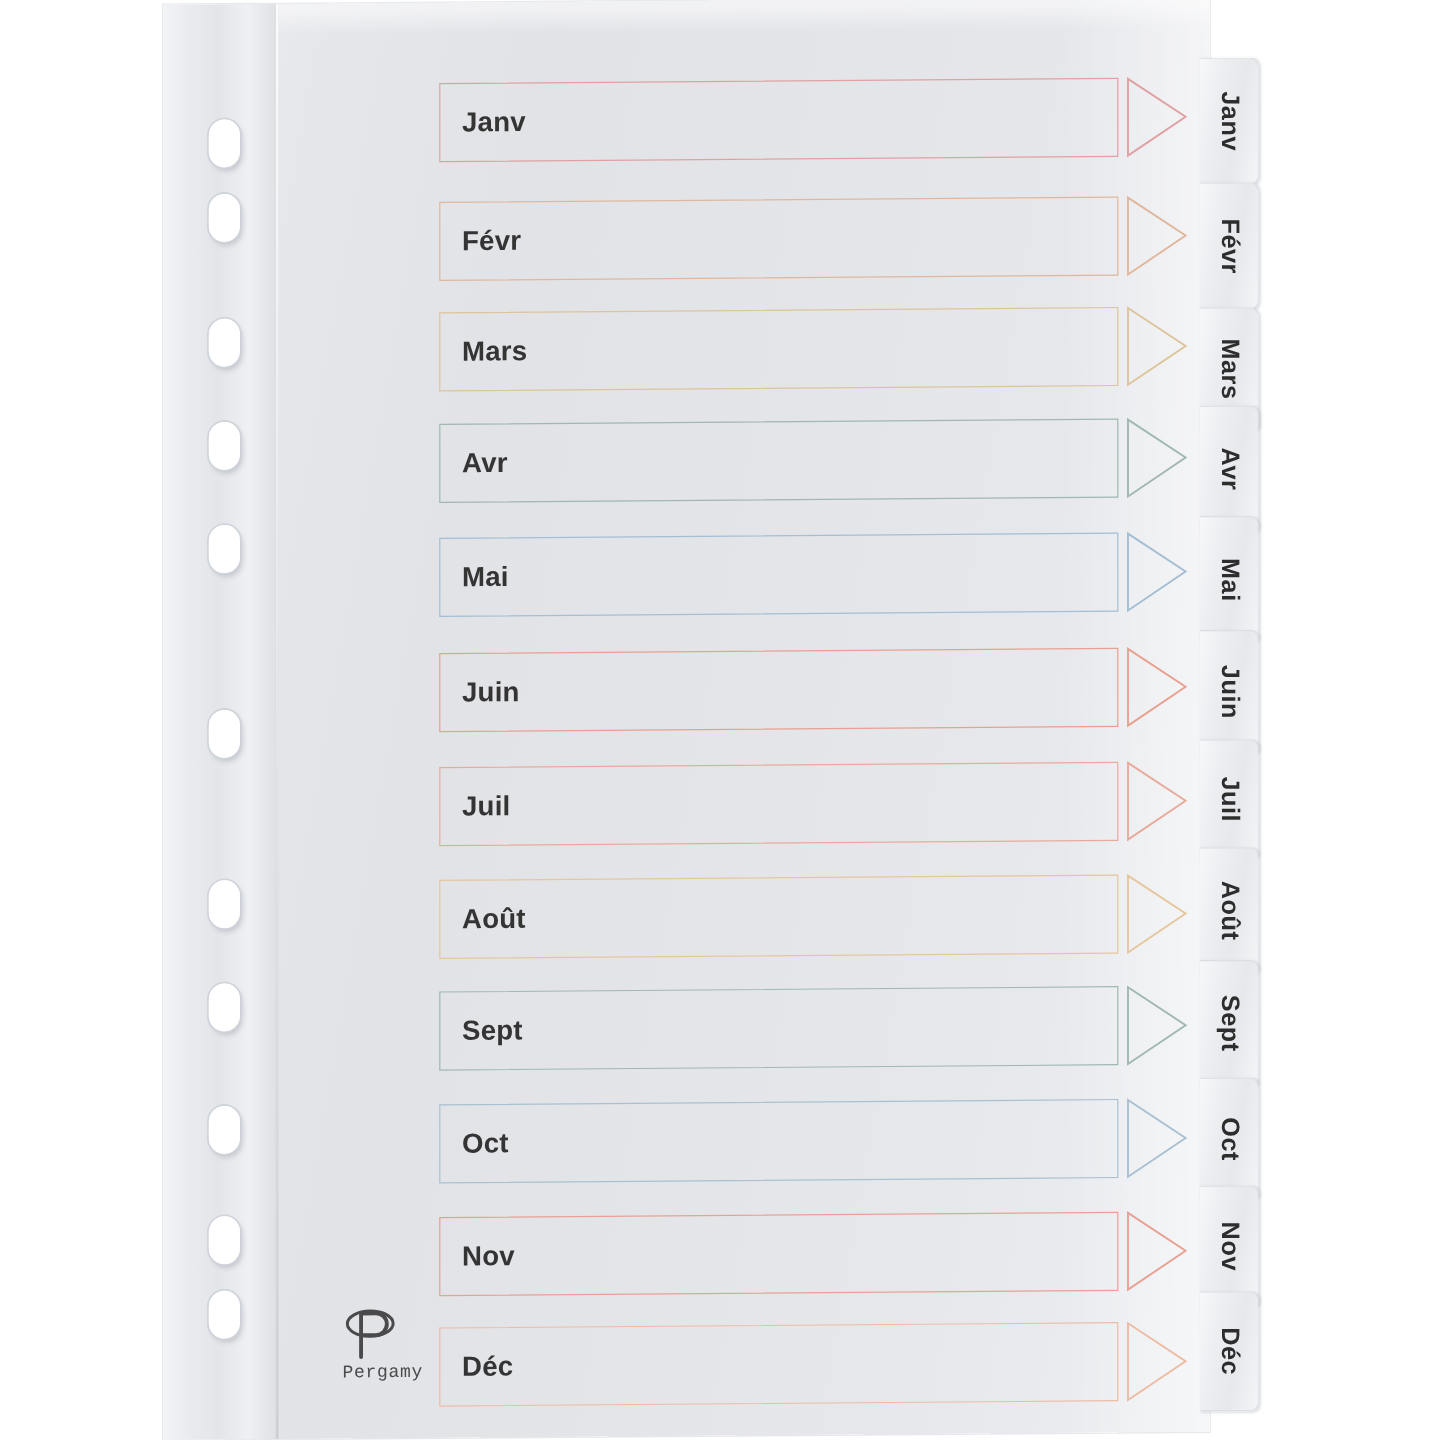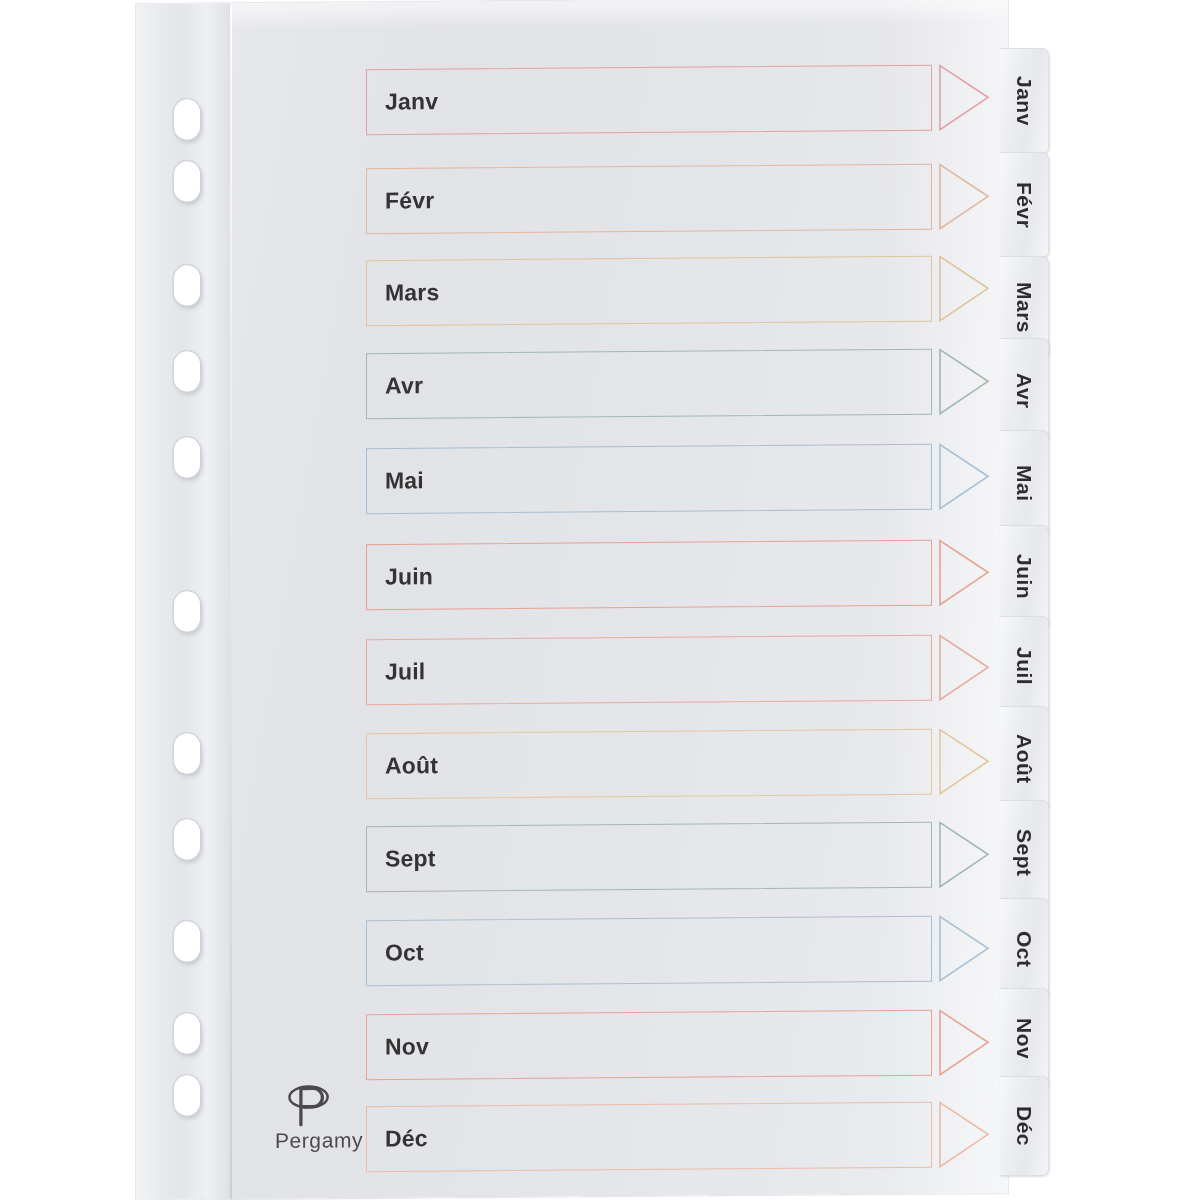--- a/index.html
+++ b/index.html
@@ -68,22 +68,22 @@
   }
   .arrow svg{display:block;}
 
   
   #brand{
     position:absolute;left:108px;bottom:46px;width:130px;text-align:center;
     color:#4a4a4c;
   }
   #brand .mark{height:42px;display:block;margin:0 auto 2px;}
   #brand .word{
-    font-size:21px;letter-spacing:.6px;font-weight:400;
-    font-family:Liberation Sans, sans-serif;color:#4a4a4c;margin-left:20px;
+    font-size:15px;letter-spacing:.6px;font-weight:400;
+    font-family:Liberation Mono, monospace;color:#4a4a4c;margin-left:20px;
   }
 
   
   #tabs{
     position:absolute;left:1000px;top:0;width:62px;height:1200px;
   }
   .tab{
     position:absolute;left:0;width:48px;
     background:linear-gradient(100deg,#f7f8fa 0%,#eceef1 30%,#e6e8ec 62%,#f4f5f7 100%);
     border:1px solid #dcdee3;

